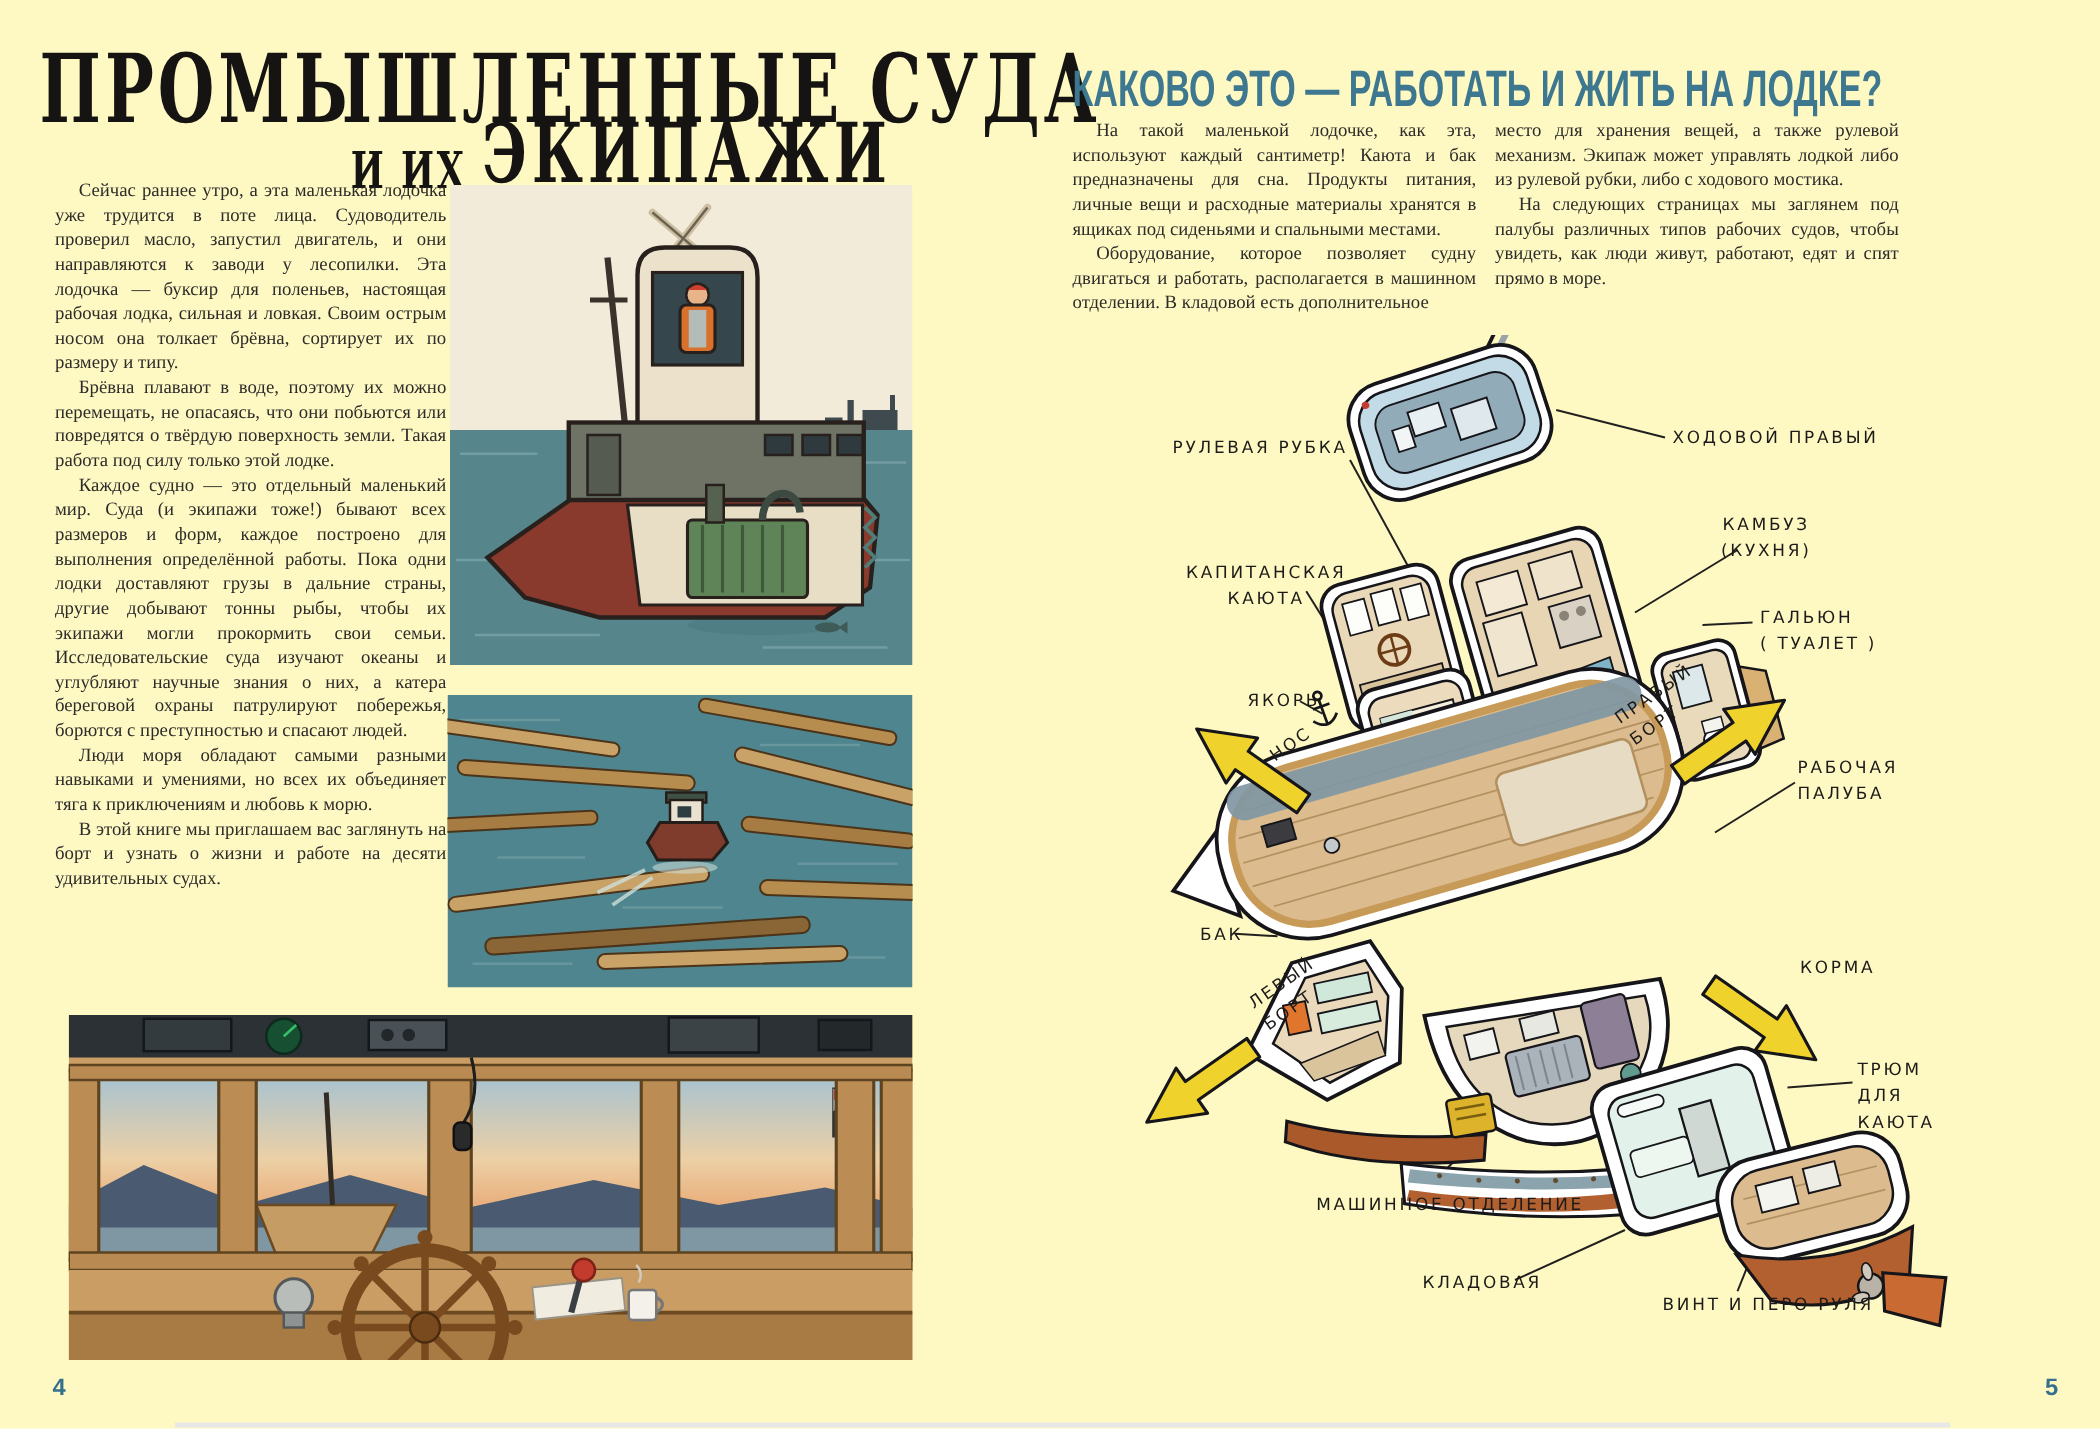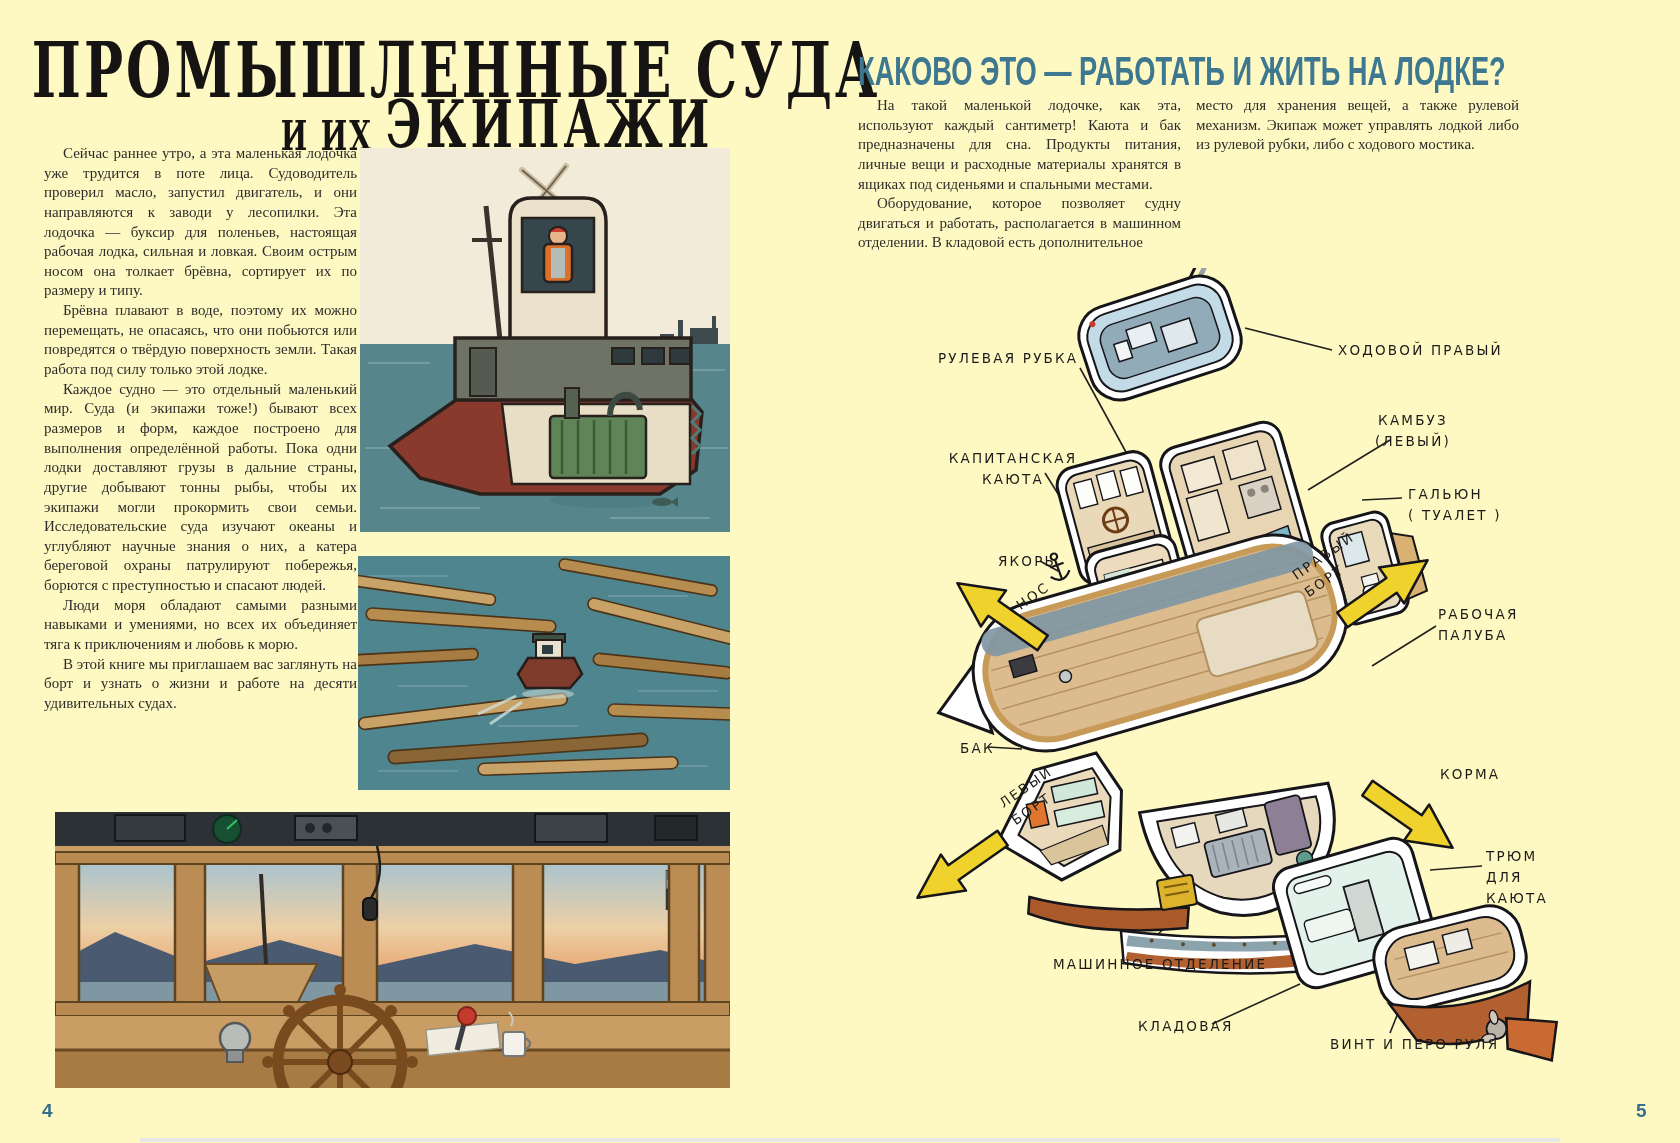--- a/index.html
+++ b/index.html
@@ -282,20 +282,21 @@
   <header id="rp-title" class="abs">
     <span>КАКОВО ЭТО — РАБОТАТЬ И ЖИТЬ НА ЛОДКЕ?</span>
   </header>
 
   <div id="rp-col1" class="abs bodycol">
     <p>На такой маленькой лодочке, как эта, используют каждый сантиметр! Каюта и бак предназначены для сна. Продукты питания, личные вещи и расходные материалы хранятся в ящиках под сиденьями и спальными местами.</p>
     <p>Оборудование, которое позволяет судну двигаться и работать, располагается в машинном отделении. В кладовой есть дополнительное</p>
   </div>
   <div id="rp-col2" class="abs bodycol">
     <p class="noindent">место для хранения вещей, а также рулевой механизм. Экипаж может управлять лодкой либо из рулевой рубки, либо с ходового мостика.</p>
+    <p>На следующих страницах мы заглянем под палубы различных типов рабочих судов, чтобы увидеть, как люди живут, работают, едят и спят прямо в море.</p>
   </div>
 
   <div id="diagram" class="abs">
     <svg width="700" height="802" viewBox="0 0 700 802">
 
       <g stroke="#22201e" stroke-width="1.6">
         <line x1="220" y1="100" x2="290" y2="228"></line>
         <line x1="472" y1="82" x2="385" y2="60"></line>
         <line x1="185" y1="205" x2="238" y2="290"></line>
         <line x1="530" y1="172" x2="448" y2="222"></line>
@@ -463,21 +464,21 @@
         <polygon points="-52,-9 8,-9 8,-22 52,0 8,22 8,9 -52,9" transform="translate(100,600) rotate(145)"></polygon>
         <polygon points="-52,-9 8,-9 8,-22 52,0 8,22 8,9 -52,9" transform="translate(550,550) rotate(35)"></polygon>
       </g>
     </svg>
 
     <div class="dlabel" style="left:78px;top:80px;">РУЛЕВАЯ РУБКА</div>
     <div class="dlabel" style="left:478px;top:72px;">ХОДОВОЙ ПРАВЫЙ</div>
     <div class="dlabel ctr" style="left:88px;top:180px;width:130px;">КАПИТАНСКАЯ
 КАЮТА</div>
     <div class="dlabel ctr" style="left:498px;top:142px;width:110px;">КАМБУЗ
-(ЛЕВЫЙ)</div>
+(КУХНЯ)</div>
     <div class="dlabel" style="left:548px;top:216px;">ГАЛЬЮН
 ( ТУАЛЕТ )</div>
     <div class="dlabel" style="left:138px;top:283px;">ЯКОРЬ</div>
     <div class="dlabel rot" style="left:152px;top:330px;">НОС</div>
     <div class="dlabel rot" style="left:428px;top:300px;">ПРАВЫЙ
 БОРТ</div>
     <div class="dlabel" style="left:578px;top:336px;">РАБОЧАЯ
 ПАЛУБА</div>
     <div class="dlabel" style="left:100px;top:470px;text-align:center;">БАК</div>
     <div class="dlabel" style="left:580px;top:496px;">КОРМА</div>

